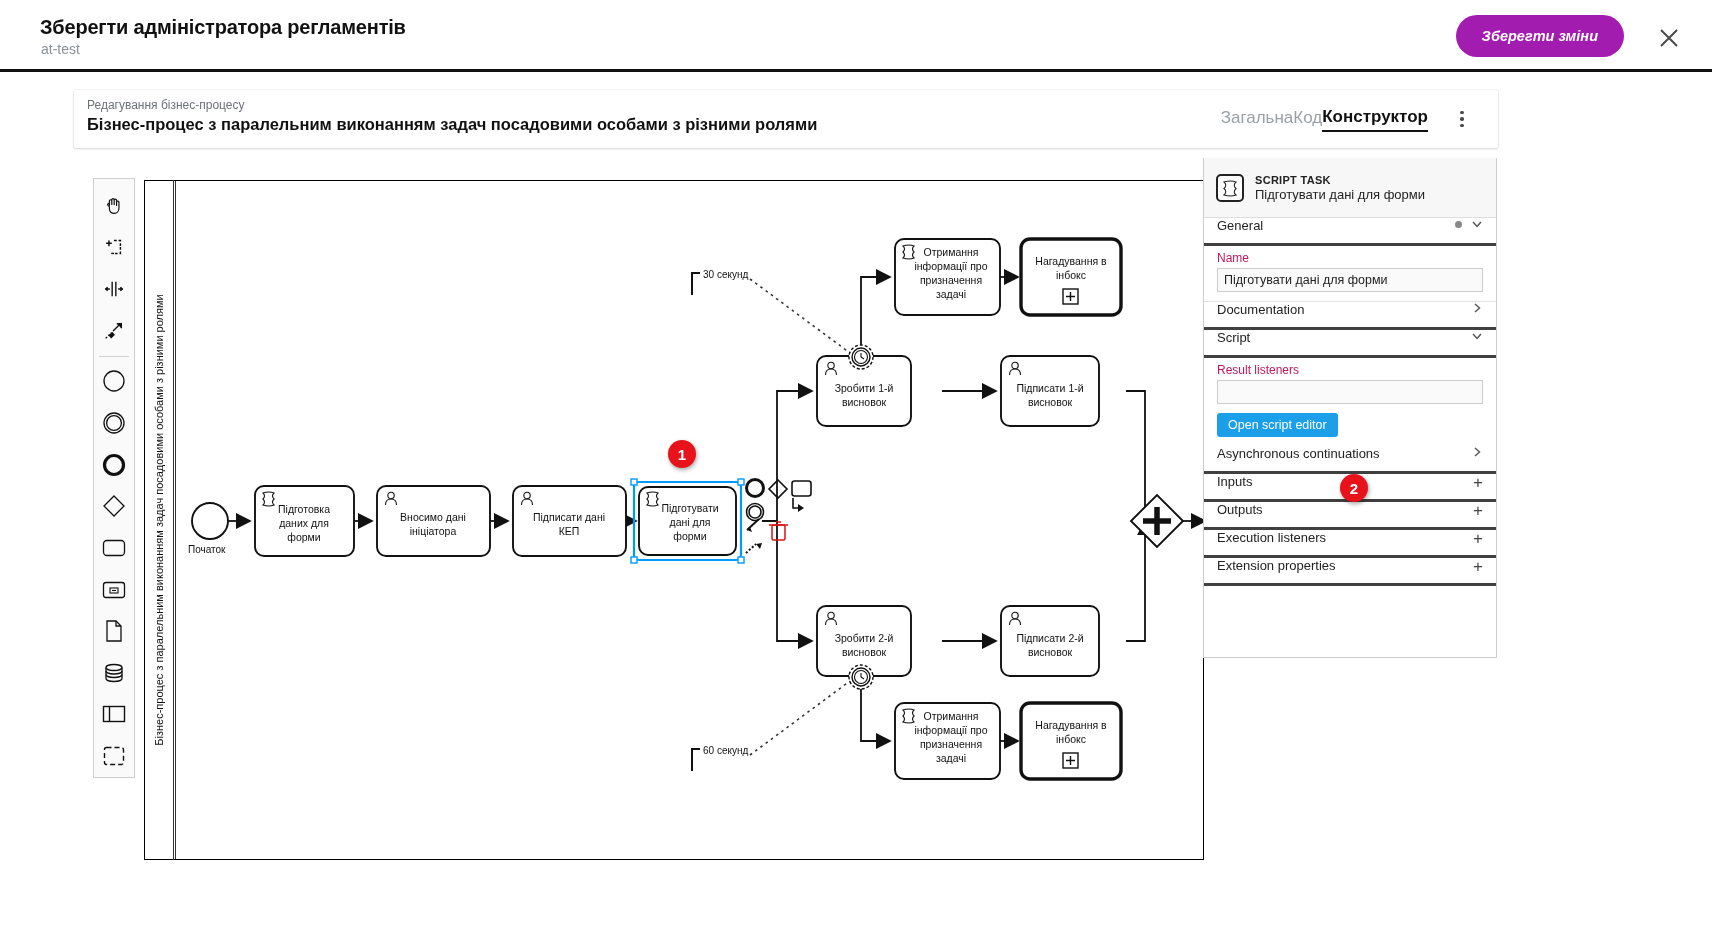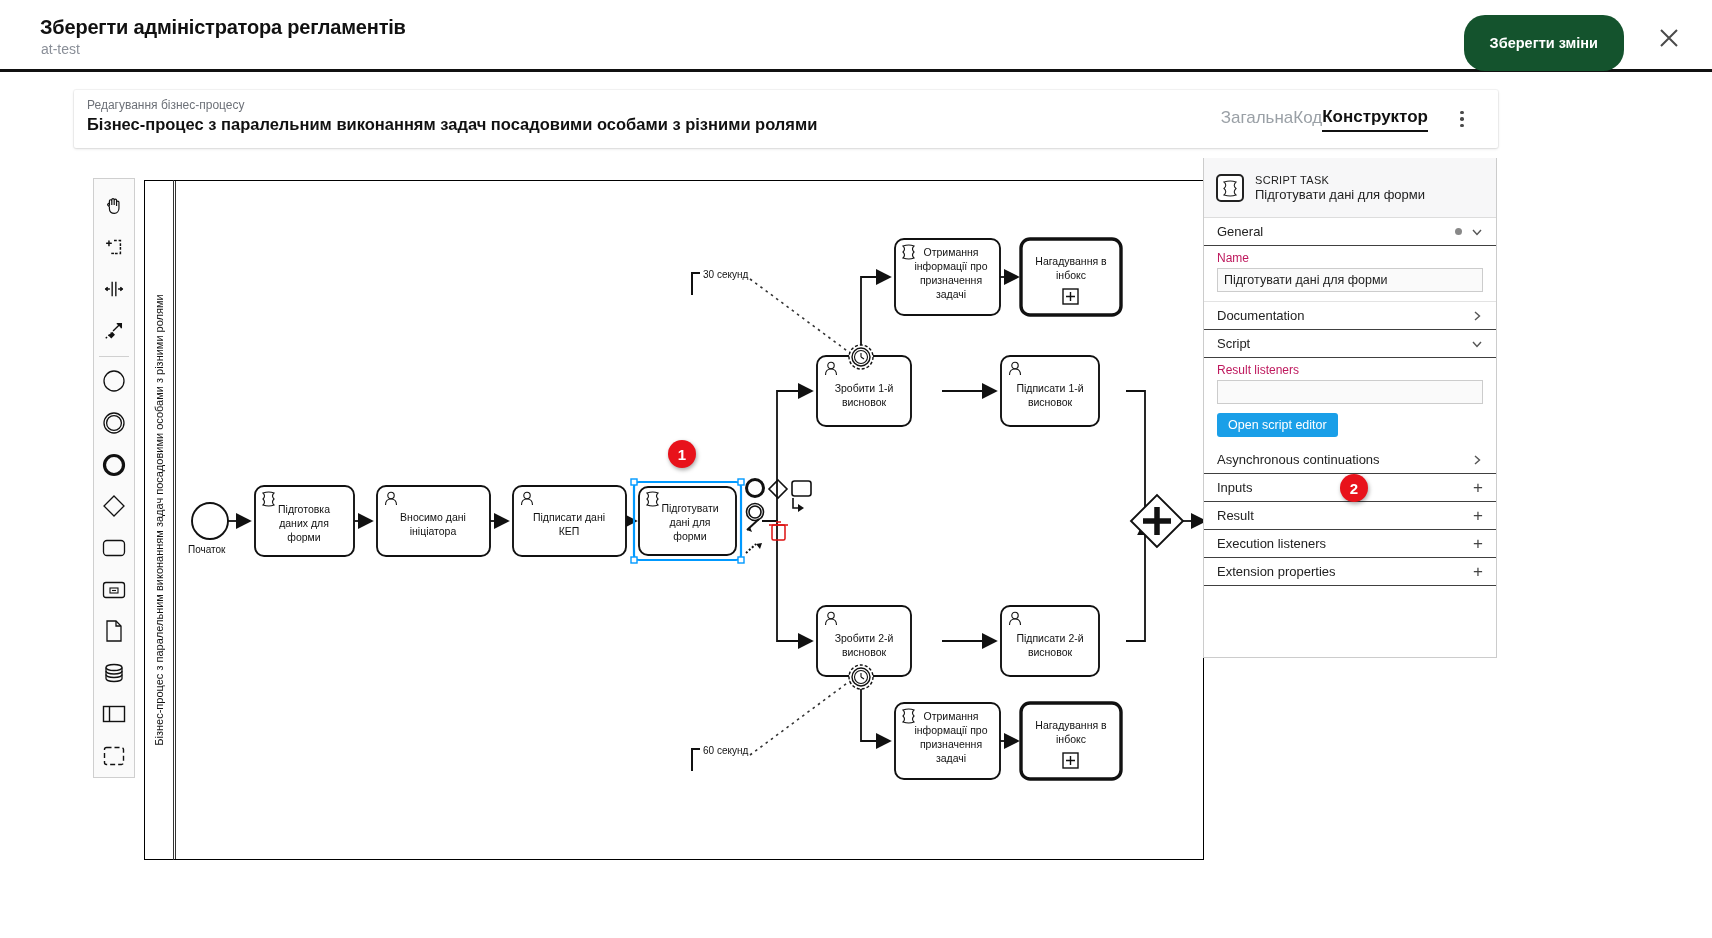--- a/index.html
+++ b/index.html
@@ -22,27 +22,27 @@
   .app-title {
     position:absolute; left:40px; top:16px;
     font-size:20px; font-weight:bold; letter-spacing:-0.2px; color:#111;
   }
   .app-subtitle {
     position:absolute; left:41px; top:41px;
     font-size:14px; color:#8a8f98;
   }
   .save-btn {
     position:absolute; right:88px; top:15px;
-    height:56px; padding:0 26px;
-    background:#14532d; color:#fff;
+    height:42px; padding:0 26px;
+    background:#a21caf; color:#fff;
     border:none; border-radius:21px;
     font-size:14.5px; font-weight:bold;
     font-family:"Liberation Sans", sans-serif;
     cursor:pointer;
-    display:flex; align-items:center; justify-content:center;
+    display:flex; align-items:center; justify-content:center;font-style:italic;
   }
   .close-x {
     position:absolute; right:30px; top:25px;
     width:26px; height:26px; cursor:pointer;
   }
 
   
   .subheader {
     position:absolute; left:74px; top:90px; width:1424px; height:58px;
     background:#fff;
@@ -111,26 +111,26 @@
     background:#fff; border:1px solid #ccc; border-top:none;
   }
   .props-head {
     height:60px; background:#f7f7f8; border-bottom:1px solid #ddd;
     display:flex; align-items:center; padding-left:12px; gap:11px;
   }
   .props-head-icon {
     width:28px; height:28px; border:2px solid #222; border-radius:5px;
     display:flex; align-items:center; justify-content:center; background:#fff;
   }
-  .props-head-type { font-size:11px; font-weight:normal; color:#222; letter-spacing:0.3px; }
+  .props-head-type { font-size:11px; font-weight:bold; color:#222; letter-spacing:0.3px; }
   .props-head-name { font-size:13px; color:#222; margin-top:1px; }
 
   .group-row {
-    height:28px; display:flex; align-items:center; justify-content:space-between;
-    padding:0 13px; border-bottom:1px solid #404040; cursor:pointer;
+    height:28px; display:flex; align-items:flex-start; justify-content:space-between;
+    padding:0 13px; border-bottom:3px solid #404040; cursor:pointer;
   }
   .group-row .gl { font-size:13px; color:#222; }
   .group-row .gr { display:flex; align-items:center; gap:9px; }
   .dot { width:7px; height:7px; border-radius:50%; background:#888; display:block; }
   .chev { width:12px; height:12px; }
 
   .field { padding:0 13px; }
   .field label { display:block; font-size:12px; color:#be185d; margin:5px 0 3px; }
   .field input {
     width:100%; height:24px; padding:0 6px;
@@ -557,21 +557,21 @@
     <svg class="chev" viewBox="0 0 12 12">
         <path d="M4,2 L8.5,6 L4,10" fill="none" stroke="#555" stroke-width="1.4"></path>
       </svg>
   </div>
 
   <div class="group-row">
     <span class="gl">Inputs</span>
     <span class="plus-sign">+</span>
   </div>
   <div class="group-row">
-    <span class="gl">Result</span>
+    <span class="gl">Outputs</span>
     <span class="plus-sign">+</span>
   </div>
   <div class="group-row">
     <span class="gl">Execution listeners</span>
     <span class="plus-sign">+</span>
   </div>
   <div class="group-row">
     <span class="gl">Extension properties</span>
     <span class="plus-sign">+</span>
   </div>

